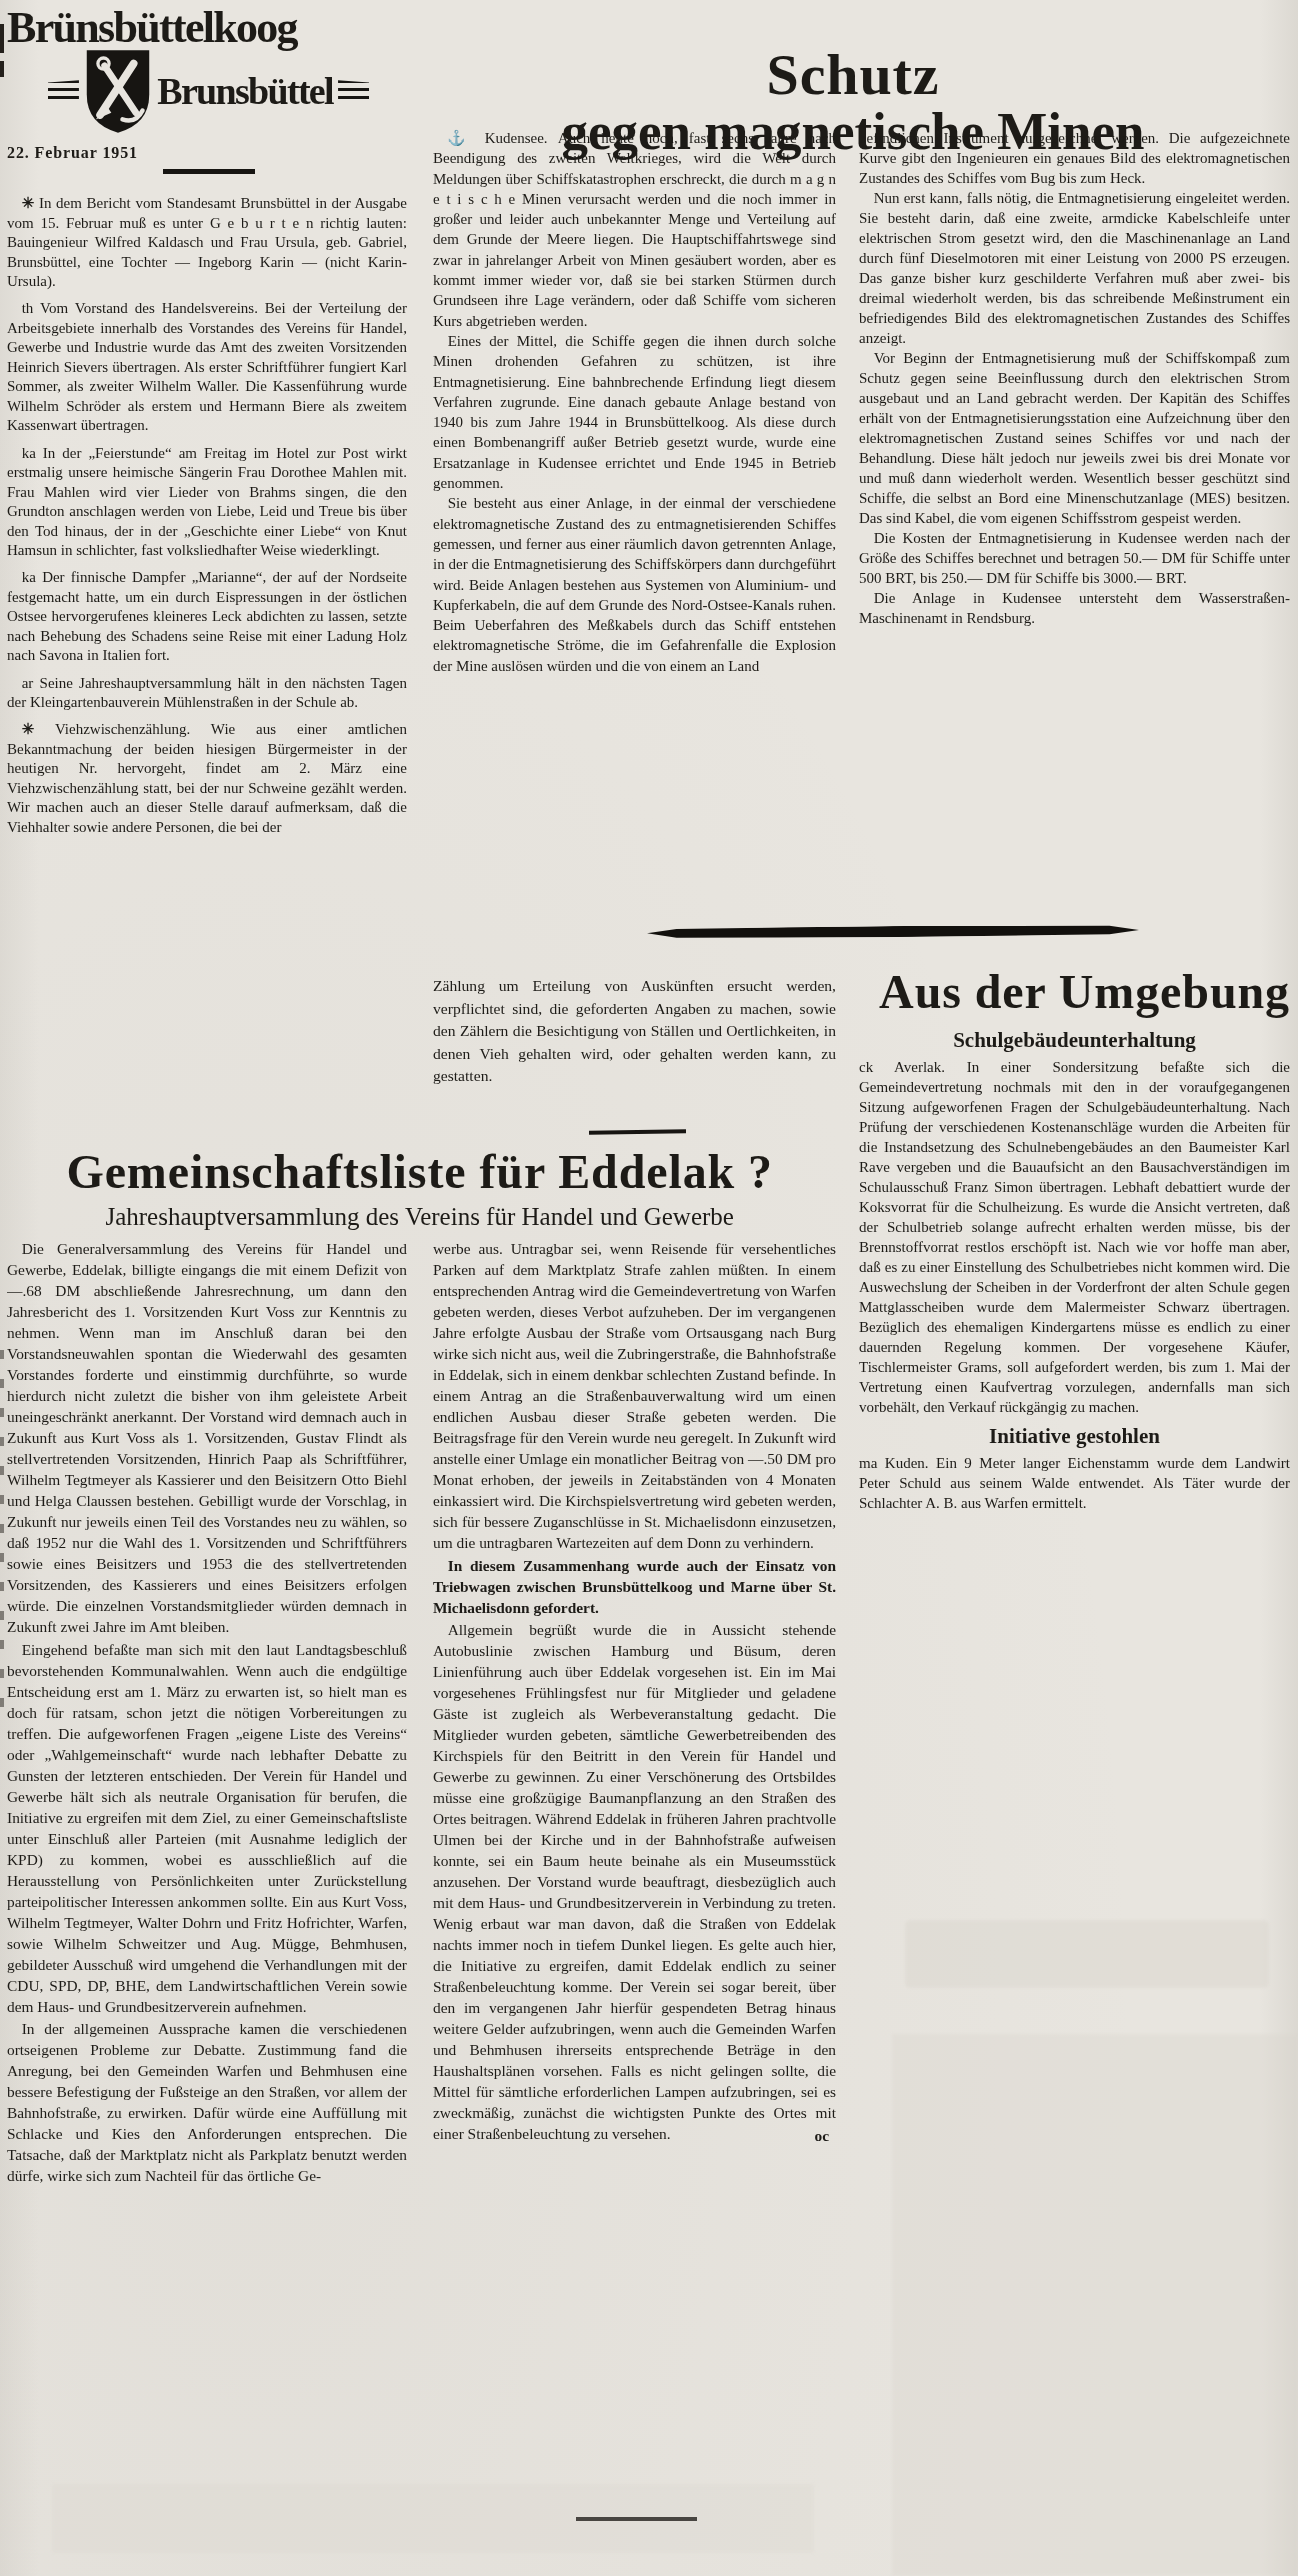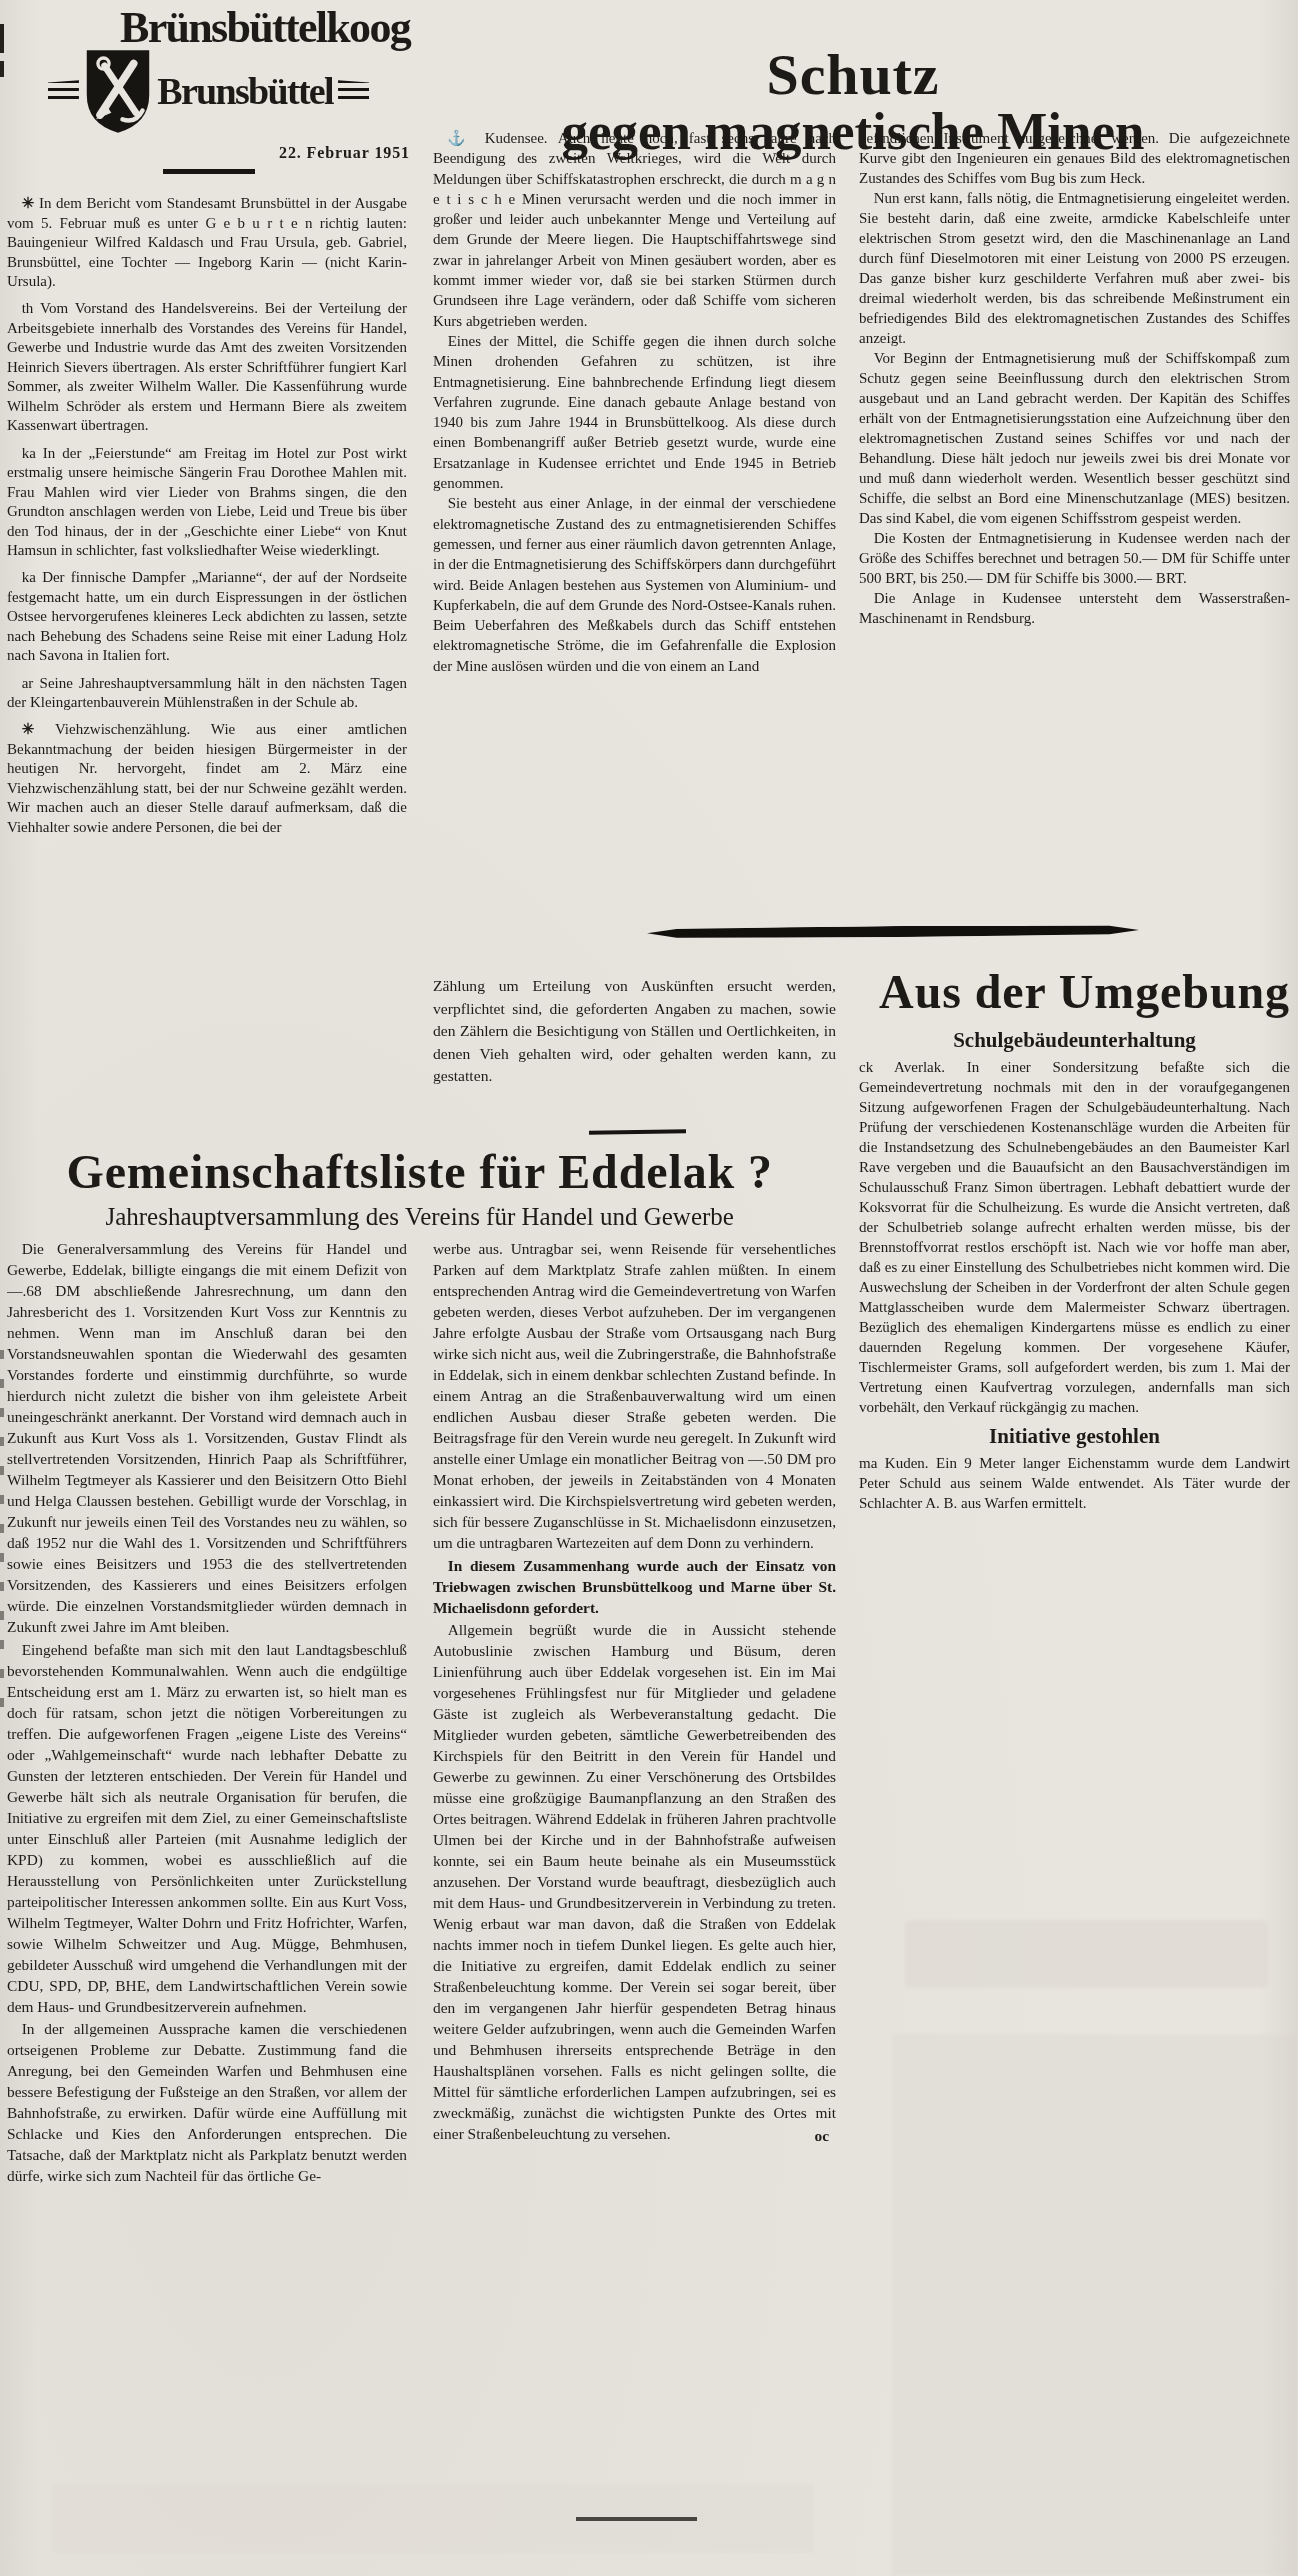--- a/index.html
+++ b/index.html
@@ -2,21 +2,21 @@
 <html style="font-size:14px"><head>
 <meta charset="utf-8">
 <style>
   html,body{margin:0;padding:0;background:#b8b5af;}
   .page{position:relative;width:1298px;height:2576px;background:#e8e5df;
         background-image:linear-gradient(90deg, rgba(190,186,178,.25) 0%, rgba(232,229,223,0) 3%, rgba(232,229,223,0) 97%, rgba(190,186,178,.3) 100%),
                          radial-gradient(ellipse at 20% 80%, rgba(180,176,168,.12), rgba(0,0,0,0) 60%);
         overflow:hidden;color:#1d1b17;font-family:"Liberation Serif", serif;}
   .abs{position:absolute;}
   
-  .masthead{left:7px;top:5.2px;width:403px;text-align:right;}
+  .masthead{left:7px;top:5.2px;width:403px;text-align:left;}
   .mast-l1{font-size:44px;font-weight:bold;letter-spacing:-1.7px;line-height:1.05;white-space:nowrap;}
   .mast-row{display:flex;align-items:center;justify-content:center;gap:5.2px;margin-top:-3.5px;}
   .mast-l2{font-size:38px;font-weight:bold;letter-spacing:-1.7px;white-space:nowrap;}
   .flourish{width:31px;height:22.5px;background:repeating-linear-gradient(#171512 0 3.5px, rgba(0,0,0,0) 3.5px 7.8px);}
   .flourish.left{clip-path:polygon(0 10%,100% 0,100% 100%,0 90%);}
   .flourish.right{clip-path:polygon(0 0,100% 10%,100% 90%,0 100%);}
   .mast-date{font-size:16px;font-weight:bold;margin-top:8.7px;letter-spacing:0.9px;}
   .date-rule{width:92px;height:4.3px;background:#171512;margin:7.8px auto 0 auto;}
   
   .headline{left:407px;top:1.7px;width:892px;text-align:center;font-weight:bold;line-height:1.0;margin-top:44px;}
@@ -92,21 +92,21 @@
     <div class="mast-date">22. Februar 1951</div>
     <div class="date-rule"></div>
   </div>
 
   <div class="abs headline">
     <div class="hl1">Schutz</div>
     <div class="hl2">gegen magnetische Minen</div>
   </div>
 
   <div class="abs col local">
-    <p><span class="pfx">✳</span> <b class="lead">In dem Bericht vom Standesamt Brunsbüttel</b> <span>in der Ausgabe vom 5. Februar muß es unter G e b u r t e n richtig lauten: Bauingenieur Wilfred Kaldasch und Frau Ursula, geb. Gabriel, Brunsbüttel, eine Tochter — Ingeborg Karin — (nicht Karin-Ursula).</span></p>
+    <p><span class="pfx">✳</span> <b class="lead">In dem Bericht vom Standesamt Brunsbüttel</b> <span>in der Ausgabe vom 15. Februar muß es unter G e b u r t e n richtig lauten: Bauingenieur Wilfred Kaldasch und Frau Ursula, geb. Gabriel, Brunsbüttel, eine Tochter — Ingeborg Karin — (nicht Karin-Ursula).</span></p>
     <p><span>th</span> <b class="lead">Vom Vorstand des Handelsvereins.</b> <span>Bei der Verteilung der Arbeitsgebiete innerhalb des Vorstandes des Vereins für Handel, Gewerbe und Industrie wurde das Amt des zweiten Vorsitzenden Heinrich Sievers übertragen. Als erster Schriftführer fungiert Karl Sommer, als zweiter Wilhelm Waller. Die Kassenführung wurde Wilhelm Schröder als erstem und Hermann Biere als zweitem Kassenwart übertragen.</span></p>
     <p><span>ka</span> <b class="lead">In der „Feierstunde“</b> <span>am Freitag im Hotel zur Post wirkt erstmalig unsere heimische Sängerin Frau Dorothee Mahlen mit. Frau Mahlen wird vier Lieder von Brahms singen, die den Grundton anschlagen werden von Liebe, Leid und Treue bis über den Tod hinaus, der in der „Geschichte einer Liebe“ von Knut Hamsun in schlichter, fast volksliedhafter Weise wiederklingt.</span></p>
     <p><span>ka</span> <b class="lead">Der finnische Dampfer „Marianne“,</b> <span>der auf der Nordseite festgemacht hatte, um ein durch Eispressungen in der östlichen Ostsee hervorgerufenes kleineres Leck abdichten zu lassen, setzte nach Behebung des Schadens seine Reise mit einer Ladung Holz nach Savona in Italien fort.</span></p>
     <p><span>ar</span> <b class="lead">Seine Jahreshauptversammlung</b> <span>hält in den nächsten Tagen der Kleingartenbauverein Mühlenstraßen in der Schule ab.</span></p>
     <p><span class="pfx">✳</span> <b class="lead">Viehzwischenzählung.</b> <span>Wie aus einer amtlichen Bekanntmachung der beiden hiesigen Bürgermeister in der heutigen Nr. hervorgeht, findet am 2. März eine Viehzwischenzählung statt, bei der nur Schweine gezählt werden. Wir machen auch an dieser Stelle darauf aufmerksam, daß die Viehhalter sowie andere Personen, die bei der</span></p>
   </div>
 
   <div class="abs col kcol1">
     <p class="indent"><span>⚓</span> <b class="lead">Kudensee.</b> <span>Auch heute noch, fast sechs Jahre nach Beendigung des zweiten Weltkrieges, wird die Welt durch Meldungen über Schiffskatastrophen erschreckt, die durch m a g n e t i s c h e Minen verursacht werden und die noch immer in großer und leider auch unbekannter Menge und Verteilung auf dem Grunde der Meere liegen. Die Hauptschiffahrtswege sind zwar in jahrelanger Arbeit von Minen gesäubert worden, aber es kommt immer wieder vor, daß sie bei starken Stürmen durch Grundseen ihre Lage verändern, oder daß Schiffe vom sicheren Kurs abgetrieben werden.</span></p>
     <p class="indent">Eines der Mittel, die Schiffe gegen die ihnen durch solche Minen drohenden Gefahren zu schützen, ist ihre Entmagnetisierung. Eine bahnbrechende Erfindung liegt diesem Verfahren zugrunde. Eine danach gebaute Anlage bestand von 1940 bis zum Jahre 1944 in Brunsbüttelkoog. Als diese durch einen Bombenangriff außer Betrieb gesetzt wurde, wurde eine Ersatzanlage in Kudensee errichtet und Ende 1945 in Betrieb genommen.</p>

